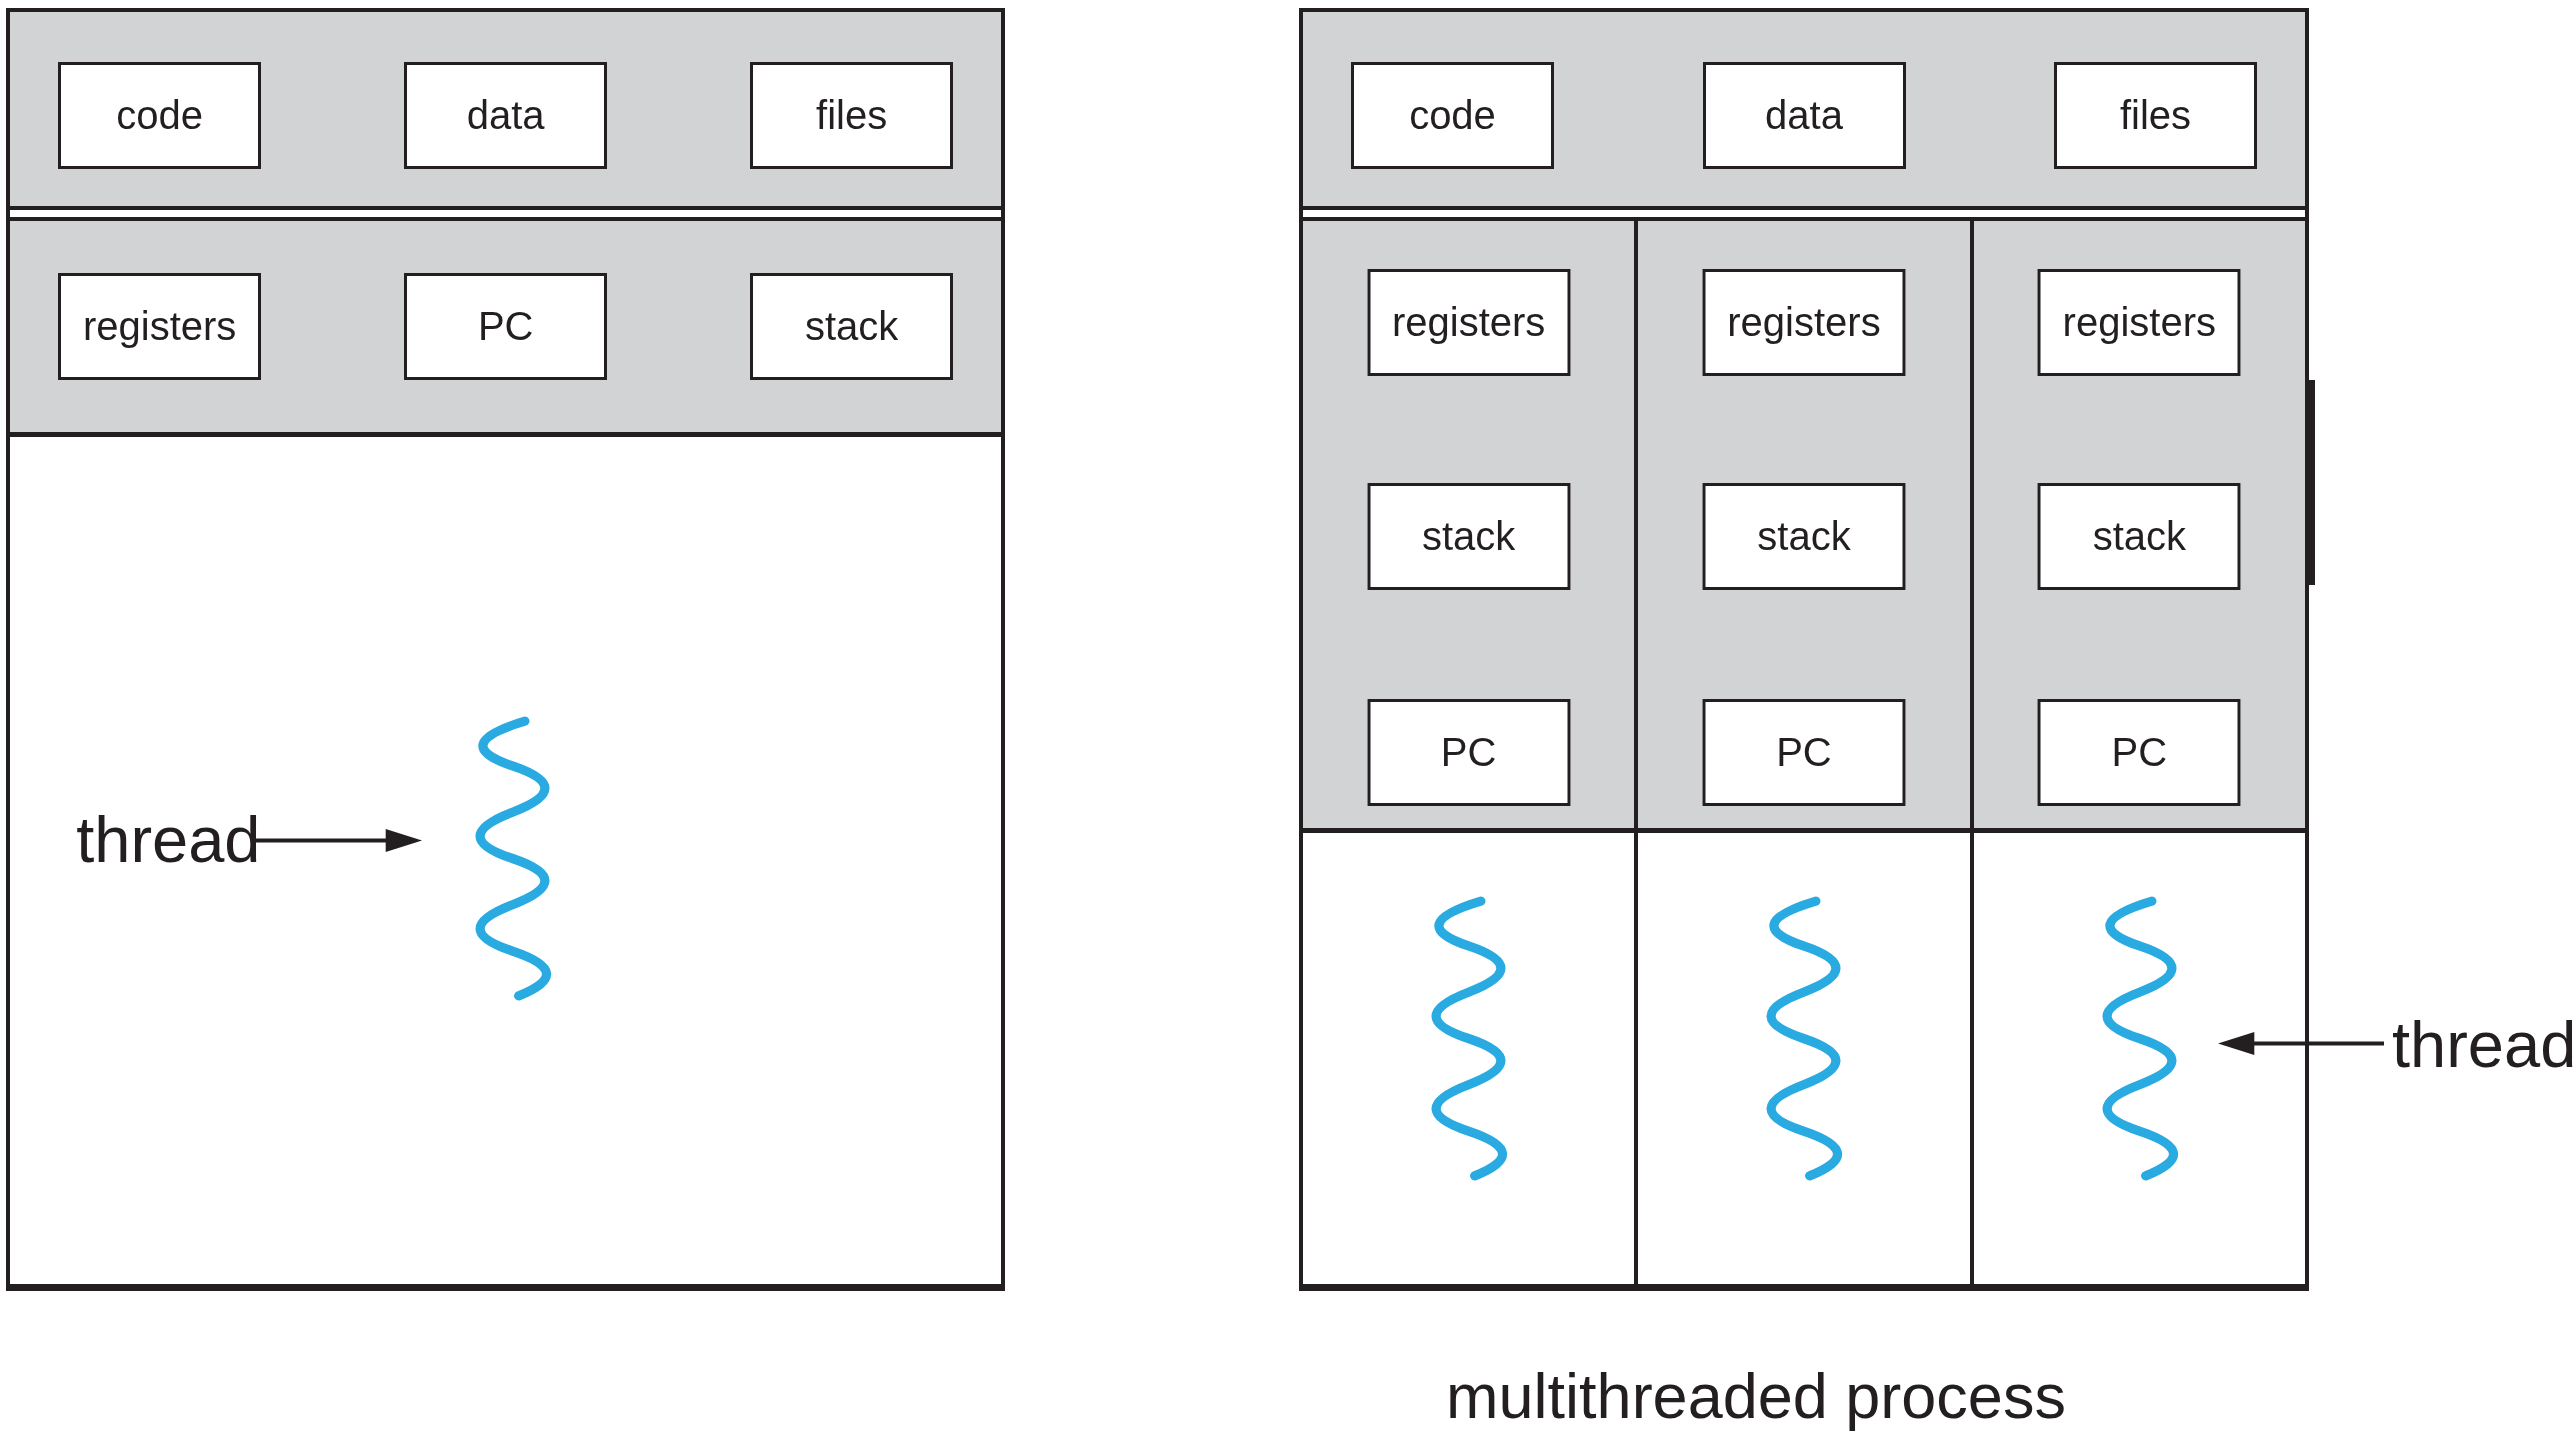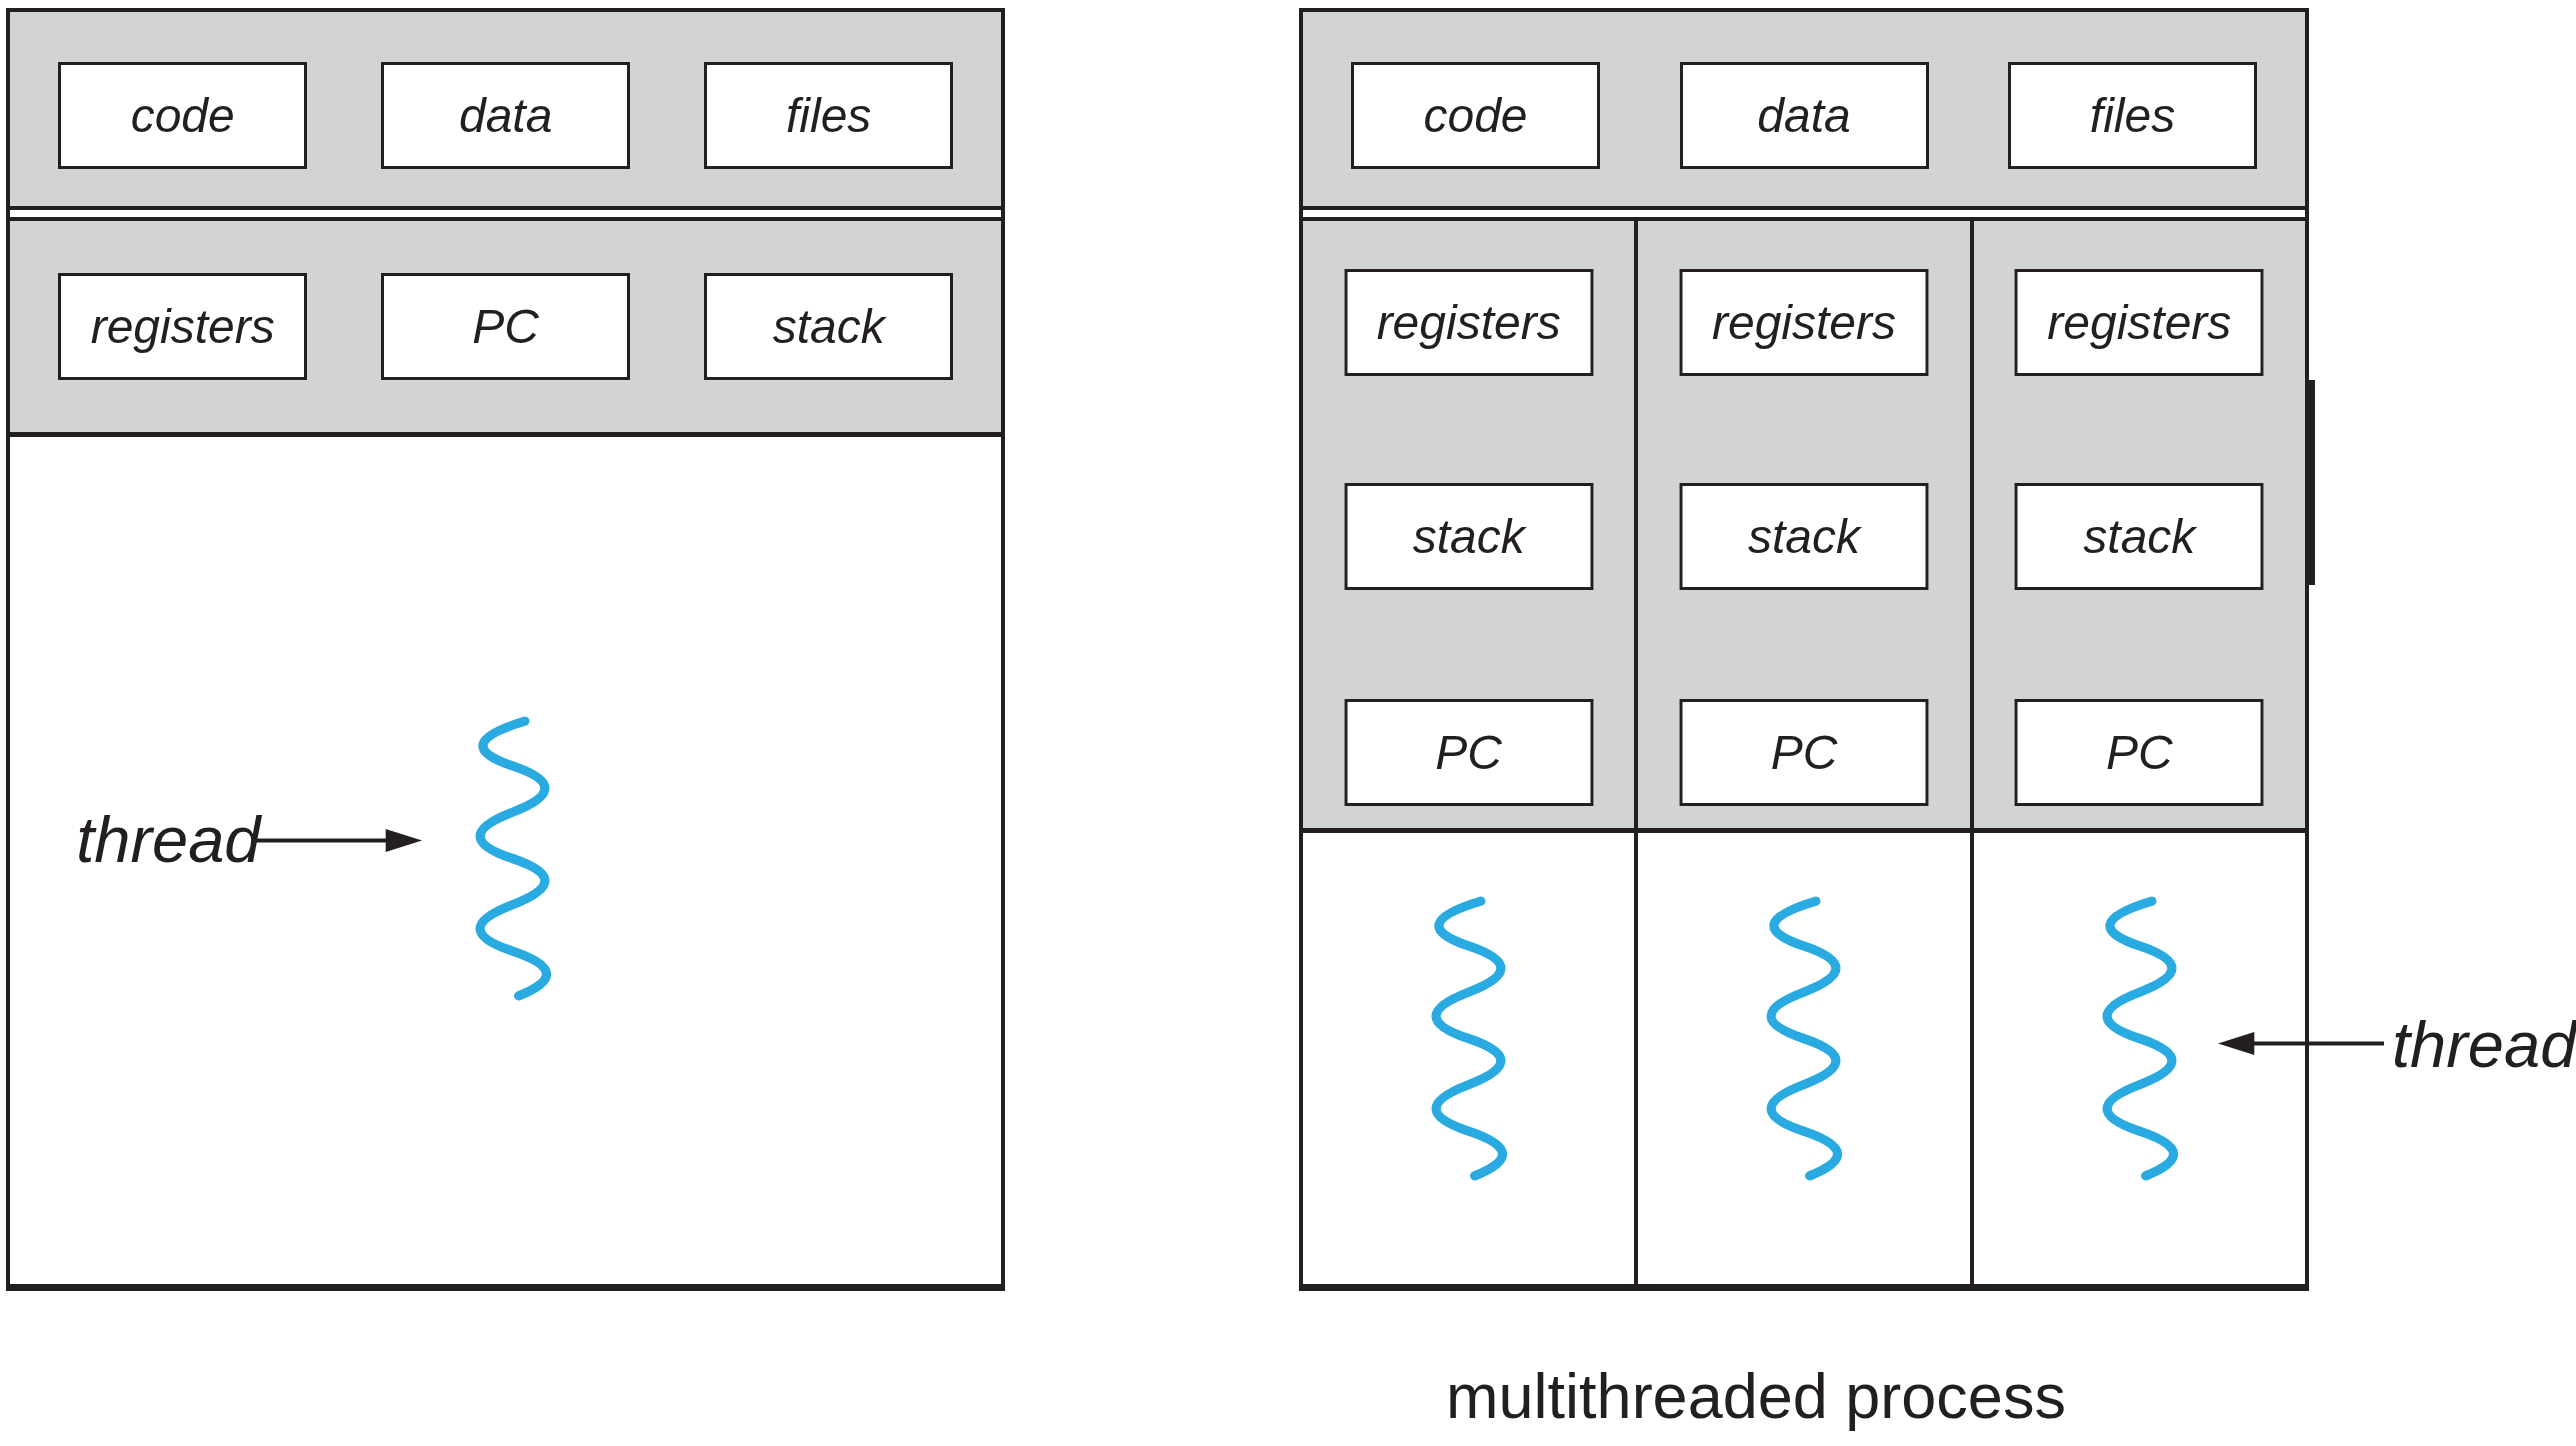--- a/index.html
+++ b/index.html
@@ -45,31 +45,30 @@
   }
   .band.state {
     top: 205px;
     height: 220px;
     border-top: 4.6px solid #231f20;
     border-bottom: 5.4px solid #231f20;
     padding-top: 0;
   }
 
   .wbox {
-    width: 249px;
+    width: 203px;
     height: 107px;
     background: #ffffff;
     border: 3.1px solid #231f20;
     display: flex;
     align-items: center;
     justify-content: center;
-    font-size: 48px;
+    font-size: 40px;
     letter-spacing: 0;
     flex: none;
-    font-style: italic;
   }
 
   
   .cols {
     position: absolute;
     top: 205px;
     left: 0;
     width: 100%;
     height: 1067px;
     border-top: 4.6px solid #231f20;
@@ -95,21 +94,20 @@
     align-items: flex-start;
   }
   .col-white .wave { margin-top: 62px; }
 
   
   .thread-text {
     position: absolute;
     font-size: 65px;
     line-height: 1;
     white-space: nowrap;
-    font-style: italic;
   }
   .single-thread-text { left: 66px;   top: 795px; }
   .multi-thread-text  { left: 2392px; top: 1012px; }
   .arrow { position: absolute; }
   .single-arrow { left: 246px;  top: 813px; }
   .multi-arrow  { left: 2218px; top: 1028px; }
   .single-wave  { position: absolute; left: 456px; top: 703px; }
 
   
   .caption {

